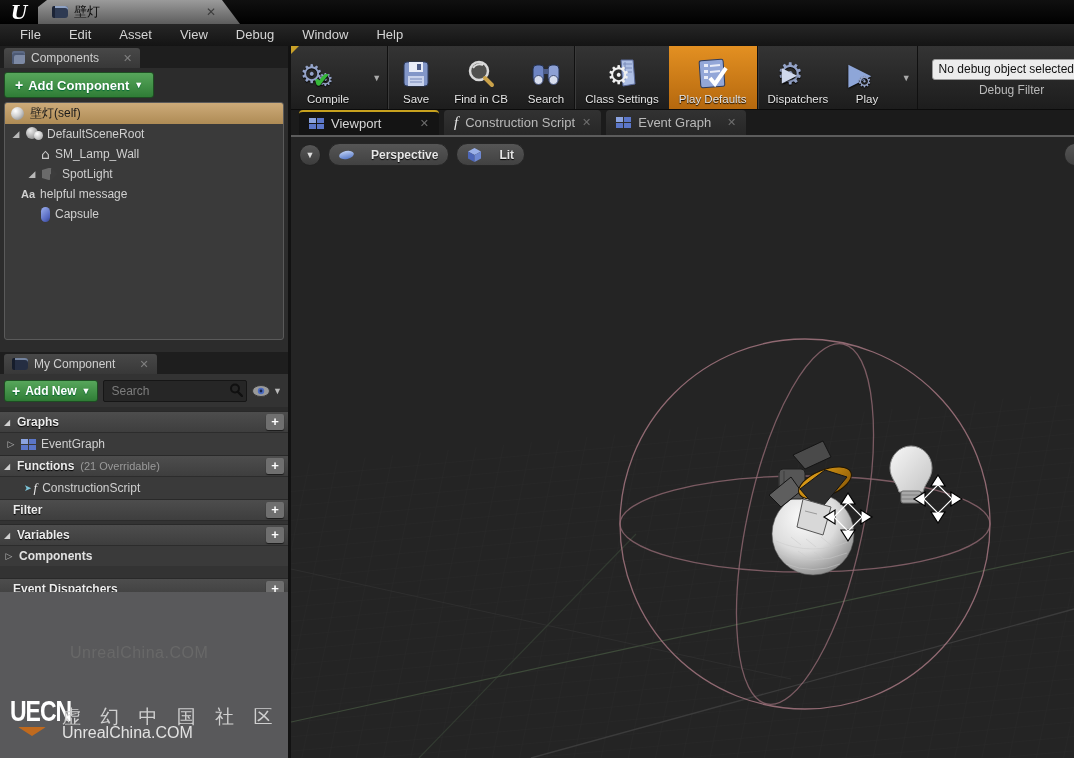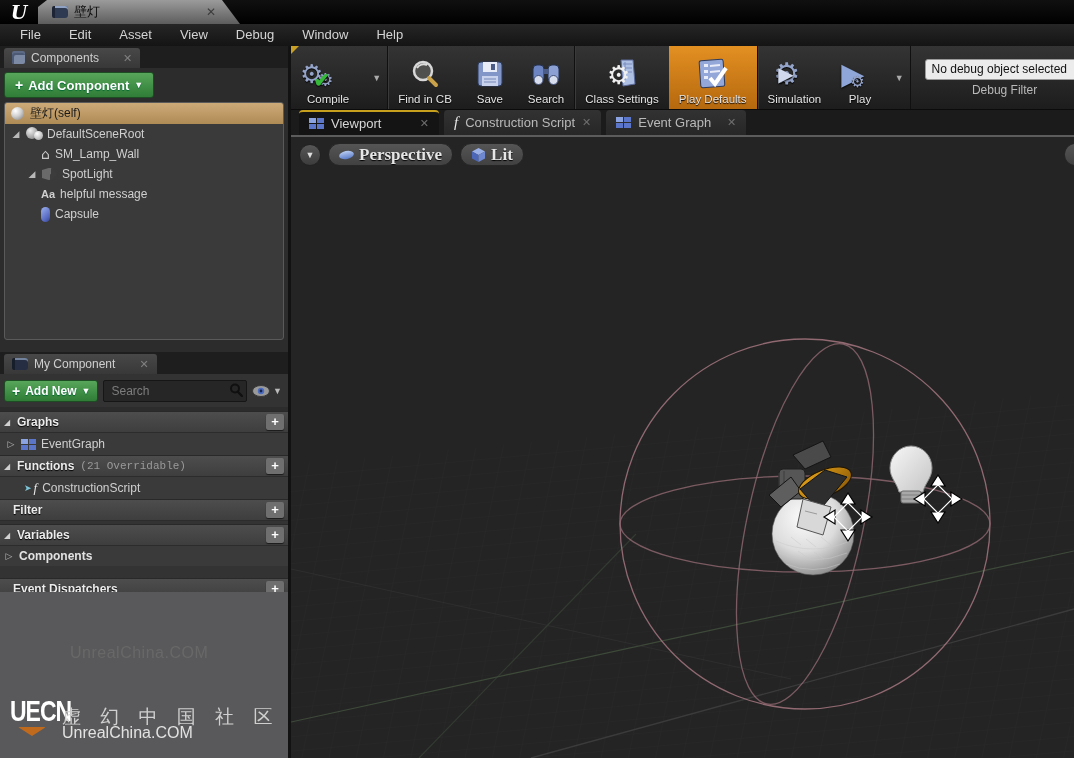--- a/index.html
+++ b/index.html
@@ -104,21 +104,21 @@
     color:#ddd; font-size:12px; padding:0 22px 0 7px; outline:none; font-family:"Liberation Sans",sans-serif; }
   .search-input::placeholder { color:#7d7d7d; }
   .mag-icon { position:absolute; right:4px; top:3px; width:14px; height:14px; }
   .eye-wrap { display:flex; align-items:center; gap:3px; padding-right:2px; }
   .eye-caret { color:#bbb; font-size:9px; }
 
   .mbp-list { background:#333; }
   .sec-header { height:22px; background:linear-gradient(#4d4d4d,#3e3e3e); border-top:1px solid #292929;
     border-bottom:1px solid #2c2c2c; display:flex; align-items:center; padding:0 4px; gap:4px; }
   .sec-header .t { font-size:12px; font-weight:bold; color:#ececec; text-shadow:0 1px 1px #000; }
-  .sec-header .note { font-size:11px; color:#9a9a9a; margin-left:2px;font-family:Liberation Mono, monospace; }
+  .sec-header .note { font-size:11px; color:#9a9a9a; margin-left:2px; }
   .sec-arrow { font-size:8px; color:#d0d0d0; width:9px; }
   .plus-btn { margin-left:auto; width:18px; height:16px; background:#6f6f6f; border-radius:2px;
     color:#fff; font-weight:bold; font-size:13px; line-height:15px; text-align:center;
     box-shadow:0 1px 1px #1a1a1a; }
   .sec-row { height:22px; background:#3a3a3a; display:flex; align-items:center; gap:5px;
     padding:0 4px; font-size:12px; color:#cfcfcf; }
   .eg-icon { display:inline-grid; grid-template-columns:7px 7px; grid-template-rows:5px 5px; gap:1px; }
   .eg-icon i { background:#5b76c8; } .eg-icon i:nth-child(1){ background:#8ba3e0; }
   .fn-icon { font-family:"Liberation Serif",serif; font-style:italic; color:#e8e8e8; font-size:13px; }
   .fn-arrow { color:#7cc4d8; font-size:9px; margin-right:-3px; }
@@ -140,22 +140,22 @@
     display:flex; align-items:flex-end; padding-left:8px; gap:5px; border-bottom:2px solid #5c5c5c; }
   .vp-tab { height:25px; display:flex; align-items:center; gap:7px; padding:0 10px;
     border-radius:4px 4px 0 0; background:linear-gradient(#323232,#272727); font-size:13px; color:#b9b9b9;
     min-width:140px; }
   .vp-tab.active { background:#141414; border-top:2px solid #c7a11e; color:#d6d6d6; }
   .vp-tab .x { margin-left:auto; color:#6e6e6e; font-size:11px; }
   .vp-overlay { position:absolute; left:8px; top:33px; display:flex; align-items:center; gap:7px; }
   .round-btn { width:22px; height:22px; border-radius:50%; background:linear-gradient(#565656,#3c3c3c);
     border:1px solid #222; color:#ddd; font-size:9px; display:flex; align-items:center; justify-content:center; }
   .pill { height:23px; border-radius:12px; background:linear-gradient(#555,#414141); border:1px solid #262626;
-    display:flex; align-items:center; gap:5px; padding:0 10px; font-size:17px; font-weight:bold;
-    color:#e6e6e6; text-shadow:0 1px 1px #000;font-family:Liberation Serif, serif; }
+    display:flex; align-items:center; gap:17px; padding:0 10px; font-size:12px; font-weight:bold;
+    color:#e6e6e6; text-shadow:0 1px 1px #000; }
   .lens-ico { width:15px; height:8px; border-radius:50%;
     background:linear-gradient(#b9ccf2,#5b7cc8); transform:rotate(-12deg); }
   .partial-pill { position:absolute; right:-1px; top:33px; width:11px; height:23px;
     background:linear-gradient(#555,#414141); border:1px solid #262626; border-right:none;
     border-radius:12px 0 0 12px; }
   .scene { position:absolute; left:0; top:29px; width:783px; height:619px; }
 </style>
 </head>
 <body>
 
@@ -187,40 +187,40 @@
           <span class="g-gear small">⚙</span>
           <span class="g-check">✔</span>
       </span>
       <span class="lbl">Compile</span>
     </div>
     <span class="tb-caret">▼</span>
   </div>
   <div class="tb-group">
     <div class="tb-btn">
       <span class="tb-icon">
-        <svg width="32" height="32" viewBox="0 0 32 32">
-            <circle cx="14" cy="13" r="9" fill="#50504e" stroke="#d8d8d8" stroke-width="2.5"></circle>
-            <path d="M8 10 a8 8 0 0 1 10 -3" stroke="#fff" stroke-width="2" fill="none" opacity=".8"></path>
-            <line x1="20" y1="20" x2="27" y2="27" stroke="#caa24a" stroke-width="4" stroke-linecap="round"></line>
-          </svg>
-      </span>
-      <span class="lbl">Find in CB</span>
-    </div>
-    <div class="tb-btn">
-      <span class="tb-icon">
         <svg width="30" height="30" viewBox="0 0 30 30">
             <rect x="3" y="3" width="24" height="24" rx="3" fill="#8296c8" stroke="#2c3a5c"></rect>
             <rect x="8" y="3" width="14" height="10" fill="#e8ecf8"></rect>
             <rect x="16" y="5" width="4" height="6" fill="#4c5c88"></rect>
             <rect x="7" y="17" width="16" height="10" fill="#c8d2ec"></rect>
             <line x1="9" y1="20" x2="21" y2="20" stroke="#7688b8"></line>
             <line x1="9" y1="23" x2="21" y2="23" stroke="#7688b8"></line>
           </svg>
       </span>
       <span class="lbl">Save</span>
+    </div>
+    <div class="tb-btn">
+      <span class="tb-icon">
+        <svg width="32" height="32" viewBox="0 0 32 32">
+            <circle cx="14" cy="13" r="9" fill="#50504e" stroke="#d8d8d8" stroke-width="2.5"></circle>
+            <path d="M8 10 a8 8 0 0 1 10 -3" stroke="#fff" stroke-width="2" fill="none" opacity=".8"></path>
+            <line x1="20" y1="20" x2="27" y2="27" stroke="#caa24a" stroke-width="4" stroke-linecap="round"></line>
+          </svg>
+      </span>
+      <span class="lbl">Find in CB</span>
     </div>
     <div class="tb-btn">
       <span class="tb-icon">
         <svg width="32" height="30" viewBox="0 0 32 30">
             <rect x="3" y="6" width="11" height="17" rx="4" fill="#6d84c2" stroke="#23304f"></rect>
             <rect x="18" y="6" width="11" height="17" rx="4" fill="#8da0d4" stroke="#23304f"></rect>
             <circle cx="8.5" cy="21" r="4.5" fill="#d8deee" stroke="#404f78"></circle>
             <circle cx="23.5" cy="21" r="4.5" fill="#d8deee" stroke="#404f78"></circle>
             <rect x="13" y="10" width="6" height="5" fill="#4c5c88"></rect>
           </svg>
@@ -253,21 +253,21 @@
       </span>
       <span class="lbl">Play Defaults</span>
     </div>
   </div>
   <div class="tb-group">
     <div class="tb-btn">
       <span class="tb-icon">
         <span class="g-gear" style="font-size:30px;">⚙</span>
           <span class="g-play" style="position:relative;left:-22px;font-size:20px;color:#cfd8ec;">▶</span>
       </span>
-      <span class="lbl">Simulation</span>
+      <span class="lbl">Dispatchers</span>
     </div>
     <div class="tb-btn">
       <span class="tb-icon">
         <span class="g-play" style="font-size:30px;">▶</span>
           <span class="g-gear" style="position:relative;left:-14px;top:8px;font-size:16px;">⚙</span>
       </span>
       <span class="lbl">Play</span>
     </div>
     <span class="tb-caret">▼</span>
   </div>
@@ -310,21 +310,21 @@
       </div>
       <div class="tree-row" style="padding-left:36px;">
         <span class="house-ico">⌂</span>
         <span>SM_Lamp_Wall</span>
       </div>
       <div class="tree-row" style="padding-left:22px;">
         <span class="tree-arrow">◢</span>
         <span class="spot-ico"></span>
         <span>SpotLight</span>
       </div>
-      <div class="tree-row" style="padding-left:36px;">
+      <div class="tree-row" style="padding-left:16px;">
         <span class="aa-ico">Aa</span>
         <span>helpful message</span>
       </div>
       <div class="tree-row" style="padding-left:36px;">
         <span class="capsule-ico"></span>
         <span>Capsule</span>
       </div>
     </div>
   </div>
 

